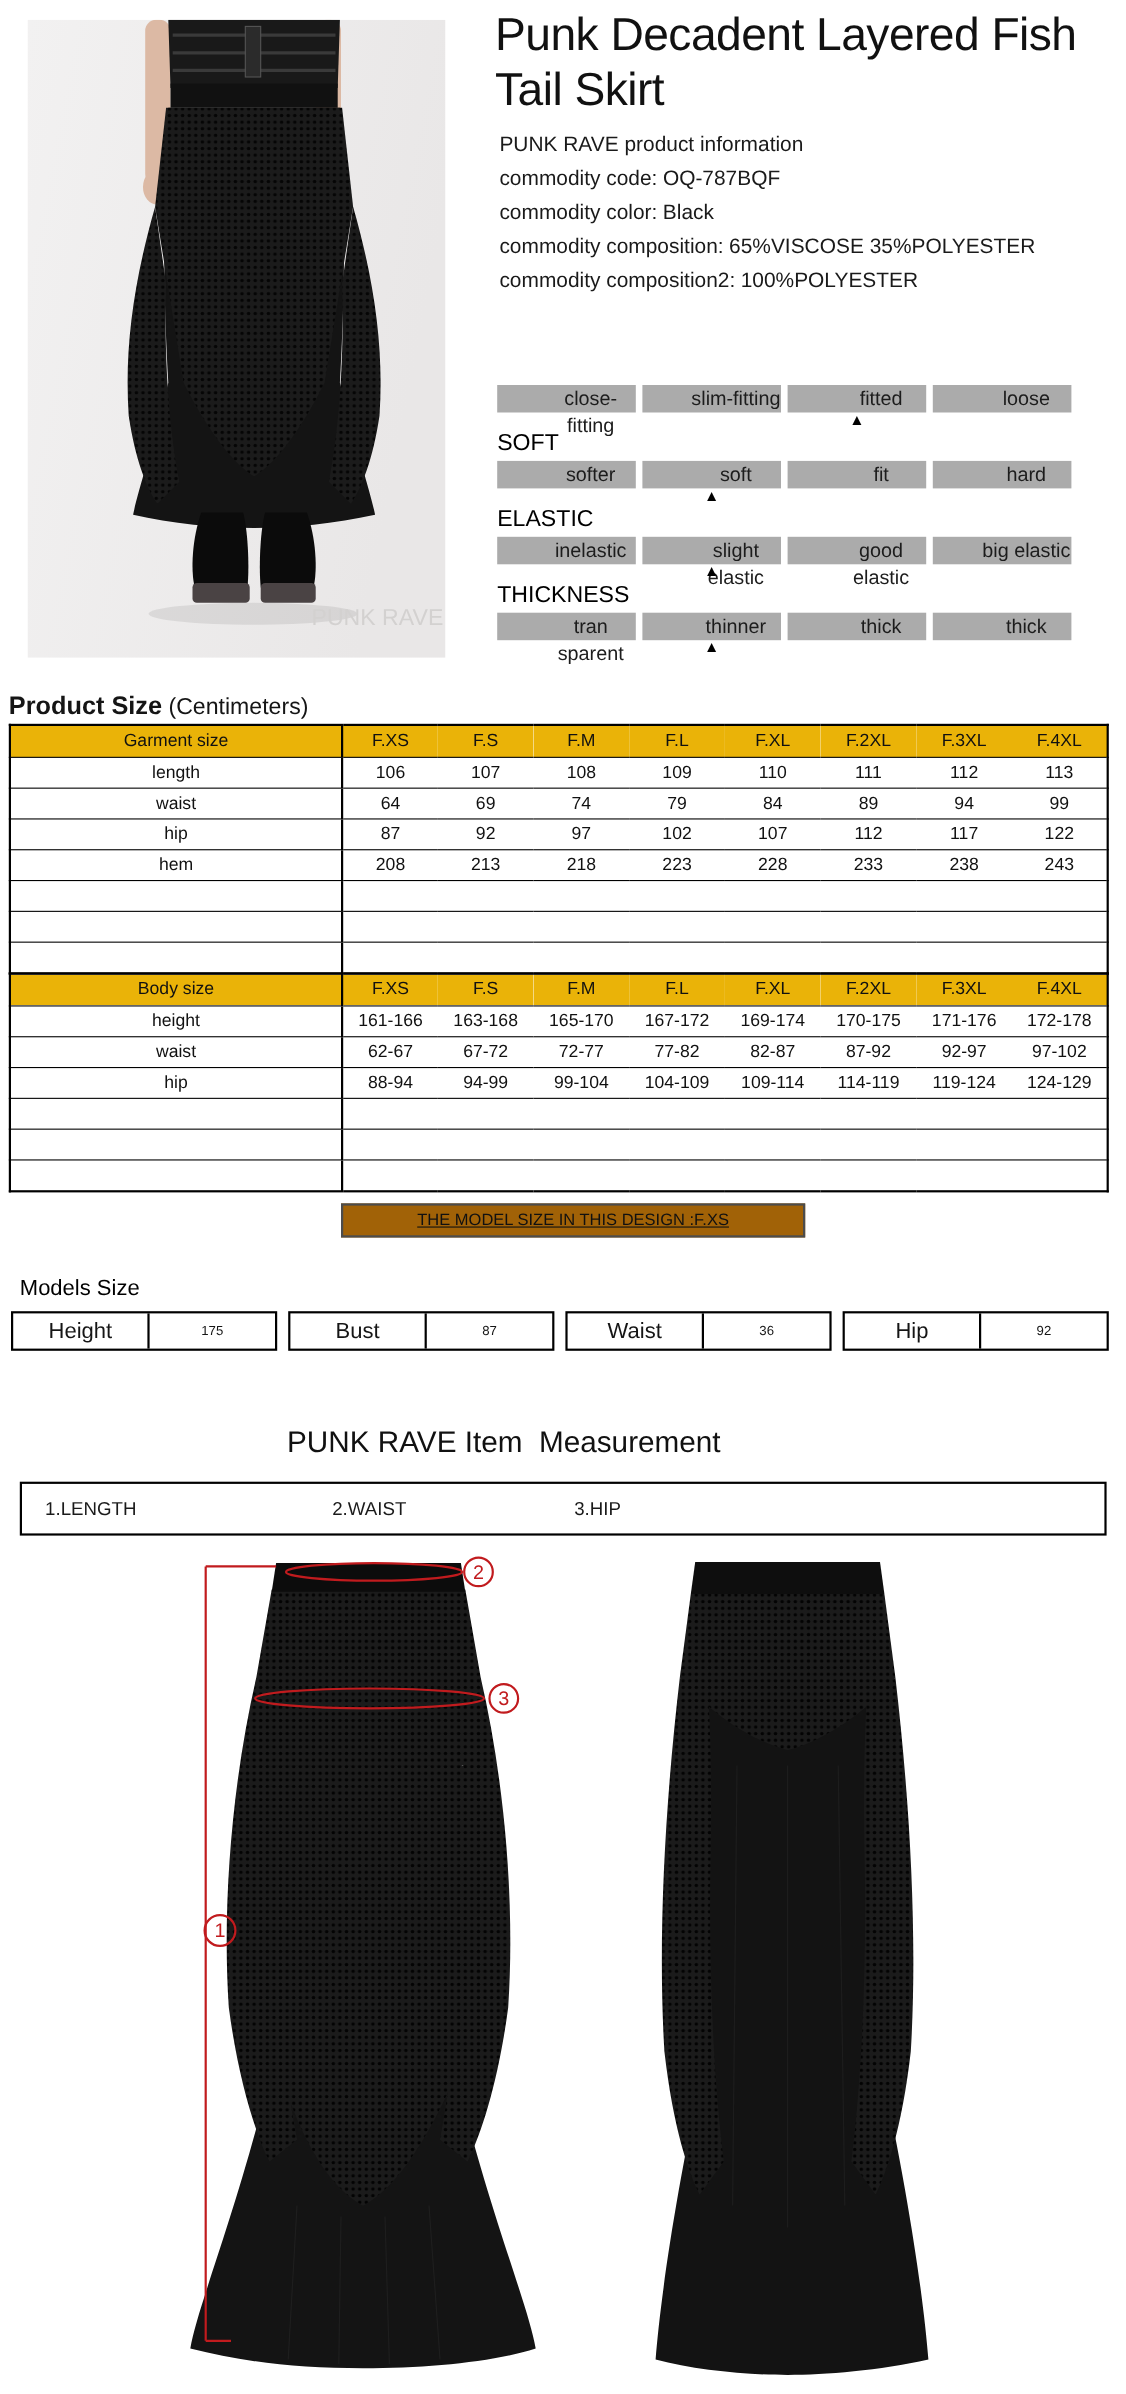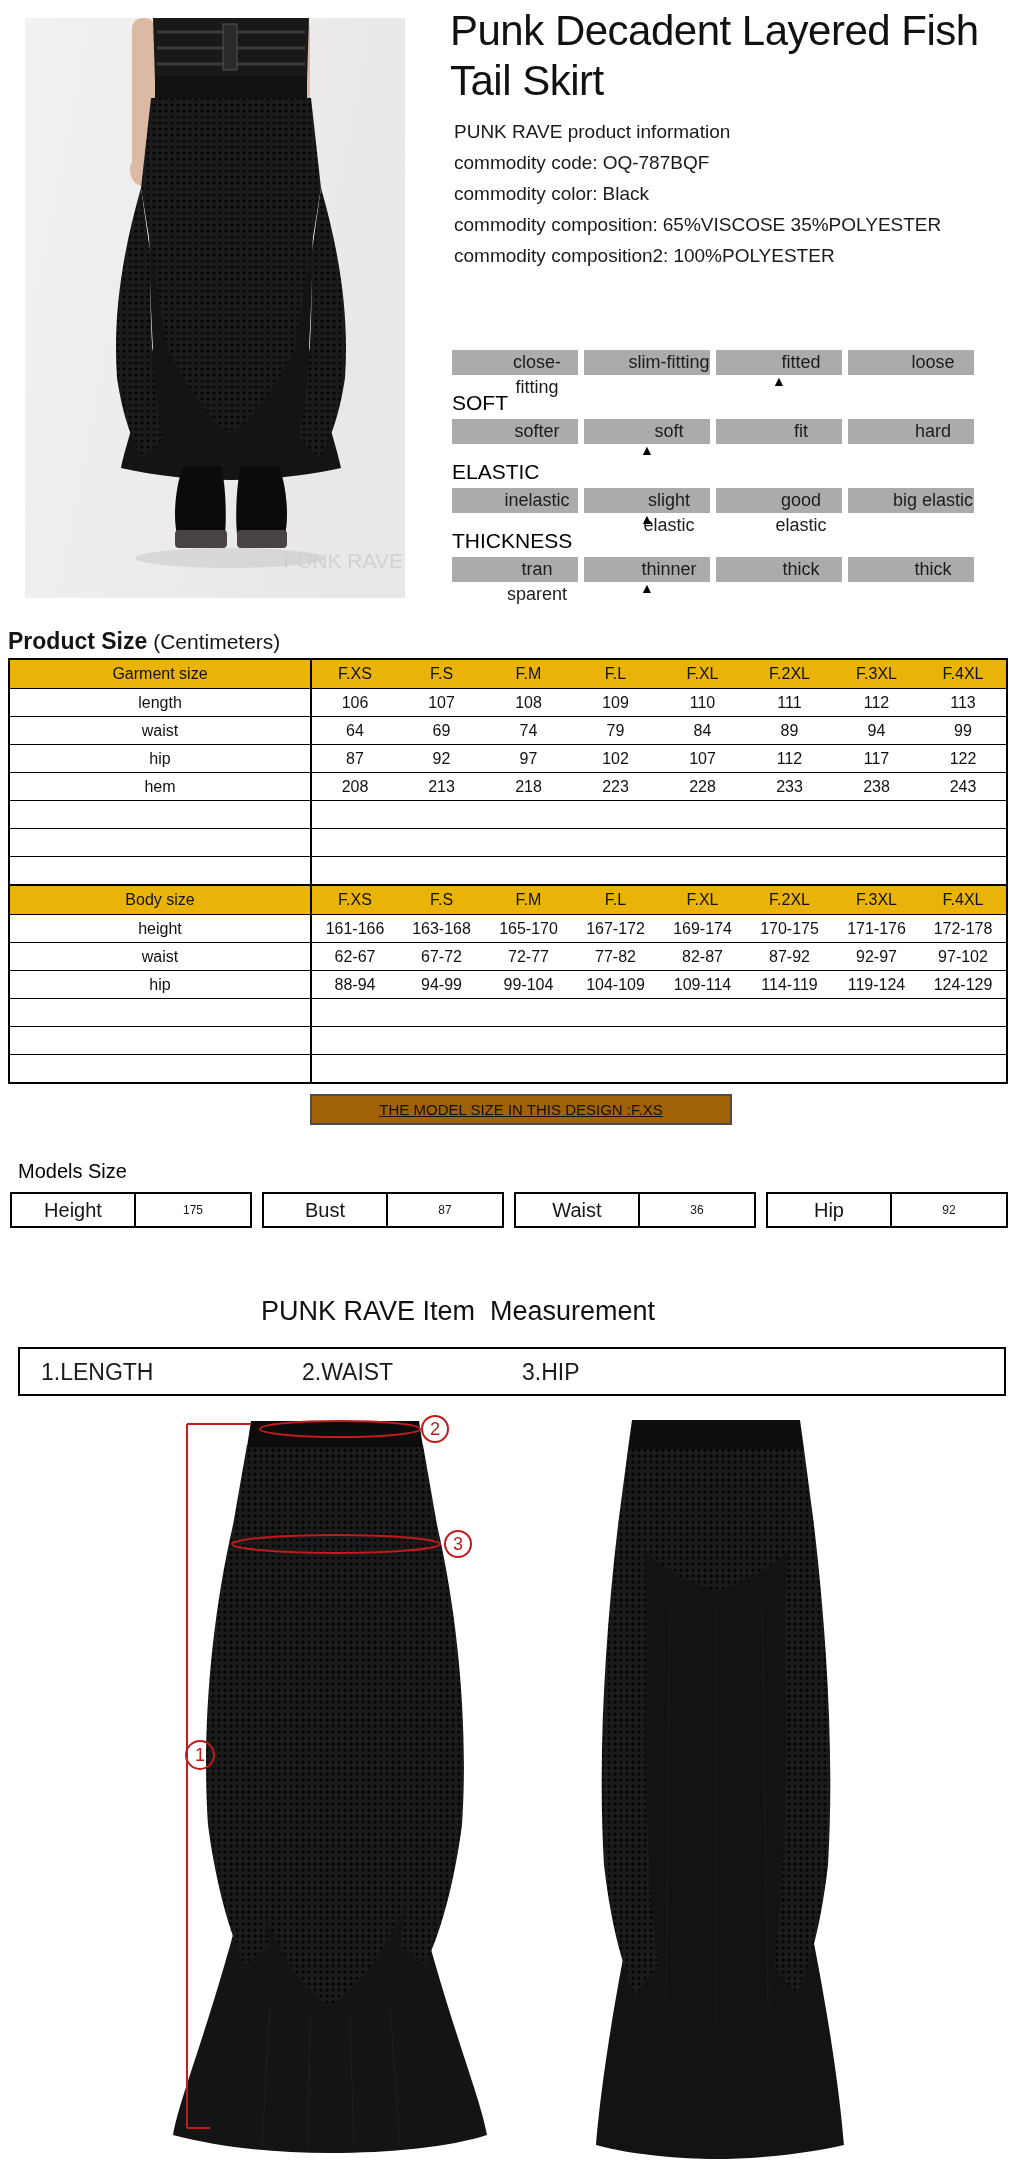--- a/index.html
+++ b/index.html
@@ -47,21 +47,21 @@
   .ms-box{width:242px;height:36px;border:2px solid #000;display:flex;box-sizing:border-box;}
   .ms-label{width:122px;border-right:2px solid #000;display:flex;align-items:center;justify-content:center;
             font-size:20px;}
   .ms-value{flex:1;display:flex;align-items:center;justify-content:center;font-size:12px;}
 
   
   #measure-heading{position:absolute;left:0;top:1296px;width:916px;text-align:center;font-size:27px;
                    color:#111;white-space:pre;}
   #legend-box{position:absolute;left:18px;top:1347px;width:988px;height:49px;border:2px solid #000;
               box-sizing:border-box;}
-  .legend-item{position:absolute;top:50%;transform:translateY(-50%);font-size:23px;color:#1a1a1a;}
+  .legend-item{position:absolute;top:50%;transform:translateY(-50%);font-size:17px;color:#1a1a1a;}
   #legend-1{left:21px;} #legend-2{left:282px;} #legend-3{left:502px;}
 
   #skirt-front{position:absolute;left:150px;top:1405px;width:360px;height:770px;}
   #skirt-back{position:absolute;left:570px;top:1405px;width:300px;height:770px;}
 
   .ann{stroke:#c11b1e;stroke-width:2;fill:none;}
   .ann-num{fill:#c11b1e;stroke:none;font-size:18px;font-family:"Liberation Sans",sans-serif;
            text-anchor:middle;}
 </style>
 </head>

